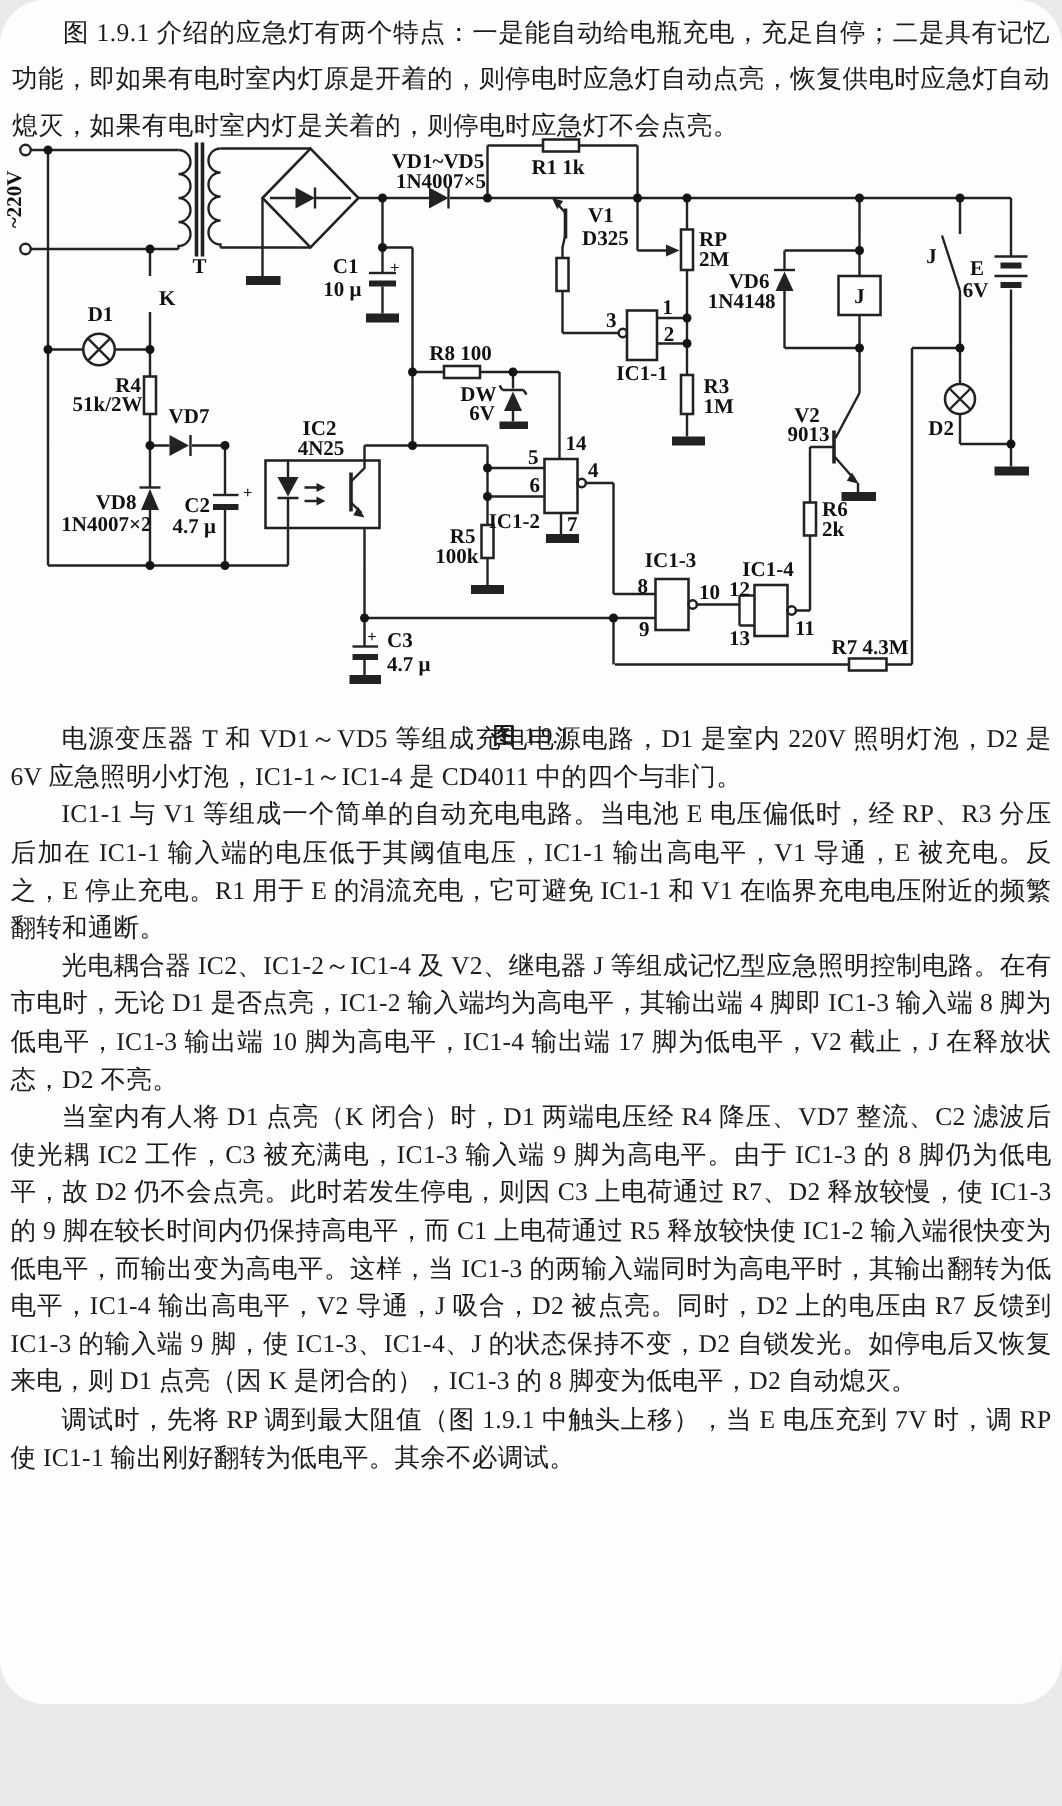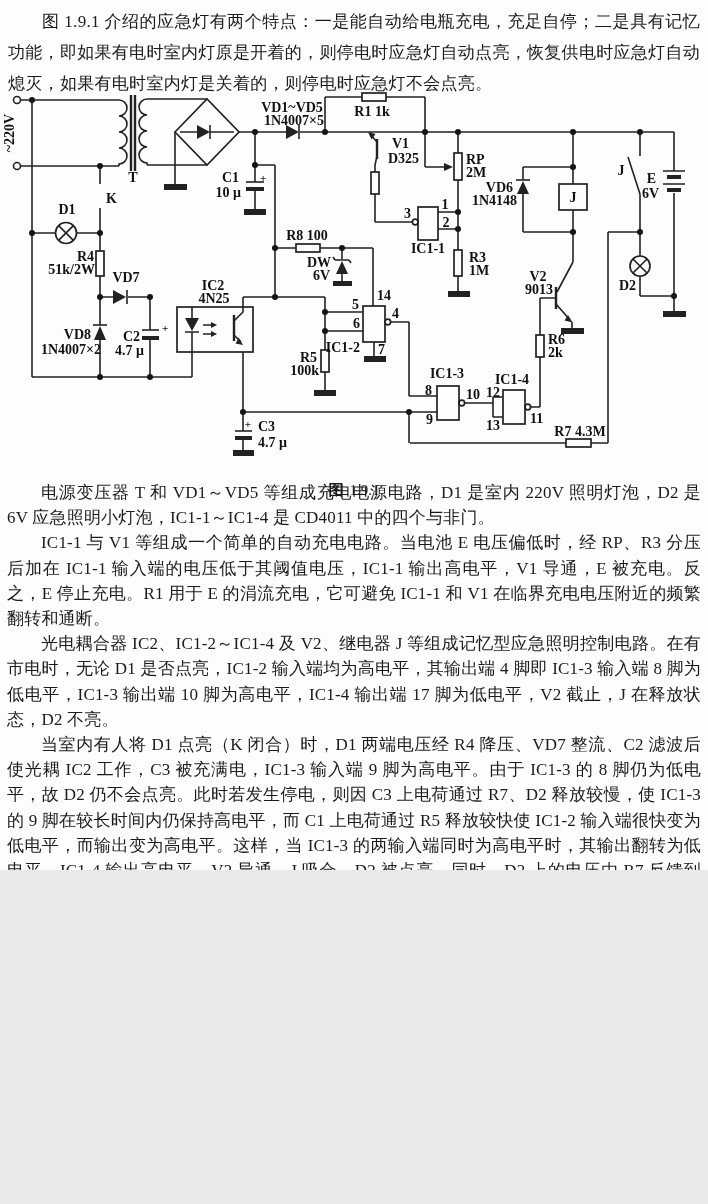--- a/index.html
+++ b/index.html
@@ -1,17 +1,17 @@
 <!DOCTYPE html>
 <html><head>
 <meta charset="utf-8">
 <style>
   html,body{margin:0;padding:0;background:#e9e9e9;}
-  .page{position:relative;width:708px;height:870px;background:#fdfdfc;overflow:hidden;
-        font-family:"Liberation Serif",serif;color:#1b1b1b;}
+  .page{position:relative;width:708px;height:1136px;background:#fdfdfc;overflow:hidden;
+        font-family:"Liberation Serif",serif;color:#1b1b1b;border-radius:30px;}
   .intro{position:absolute;top:6px;left:8px;width:692px;font-size:17px;line-height:31px;
          text-align:justify;text-indent:2em;letter-spacing:.3px;}
   .caption{position:absolute;top:481px;left:0;width:708px;text-align:center;font-size:15px;}
   .caption .cap-b{font-weight:bold;margin-right:6px;}
   .bodytext{position:absolute;top:480px;left:7px;width:694px;font-size:17px;line-height:25.2px;
             text-align:justify;letter-spacing:.2px;}
   .bodytext p{margin:0;text-indent:2em;}
   svg.circuit{position:absolute;top:0;left:0;}
   svg.circuit .w{stroke:#222;stroke-width:1.6;fill:none;}
   svg.circuit .w2{stroke:#222;stroke-width:2.4;fill:none;}

